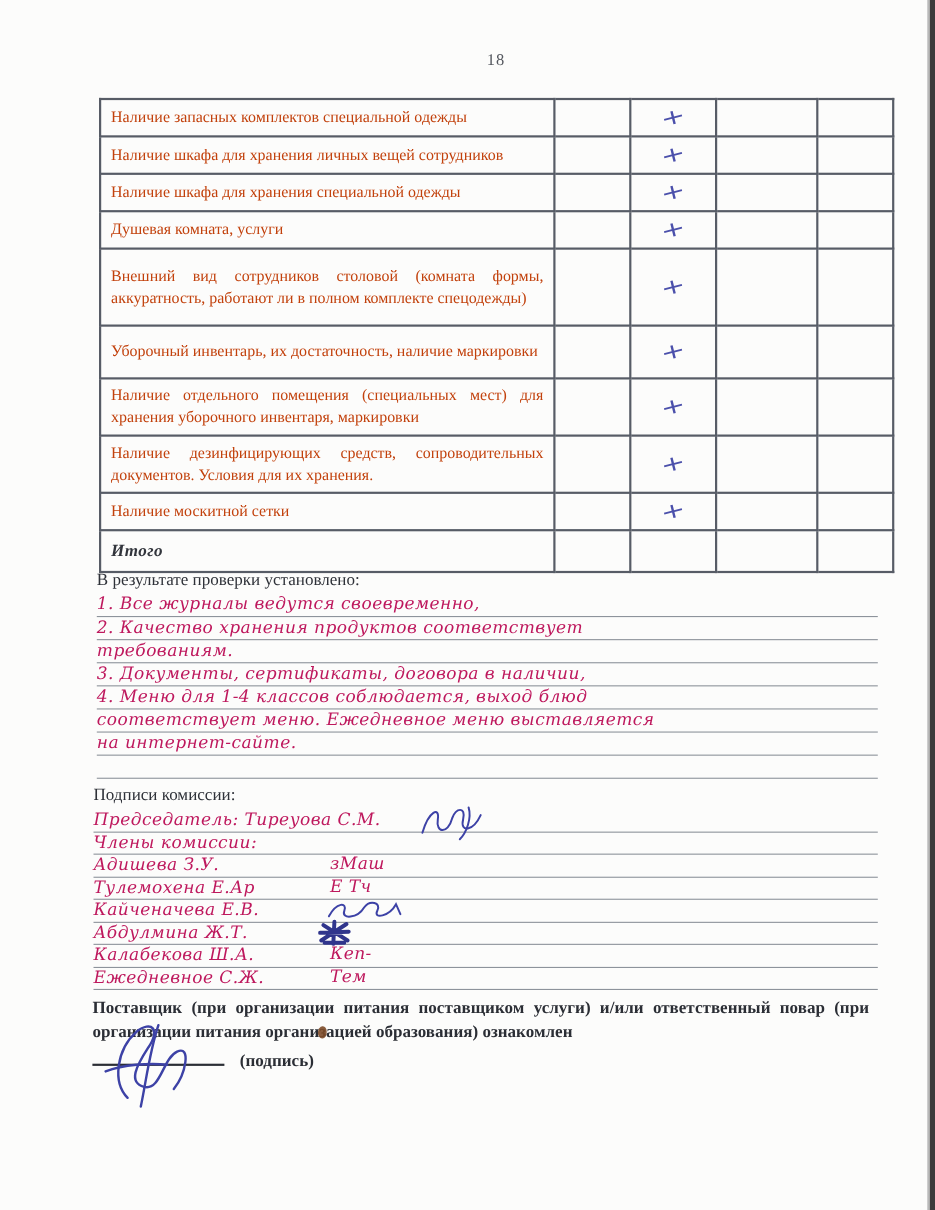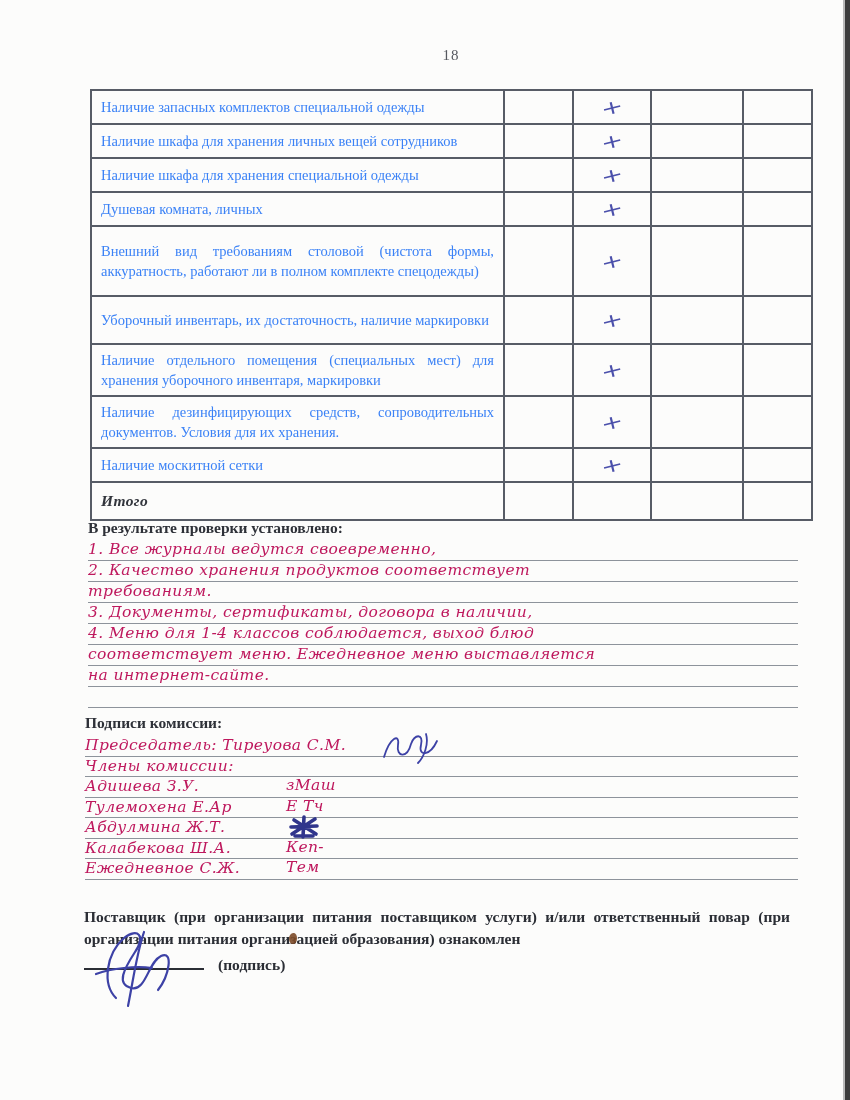--- a/index.html
+++ b/index.html
@@ -19,50 +19,50 @@
   }
 
   
   table.checklist {
     position:absolute; top:89px; left:90px; width:721px;
     border-collapse:collapse; table-layout:fixed;
   }
   table.checklist td { border:2px solid #575c66; vertical-align:middle; }
   td.c-label {
     padding:5px 9px; font-size:14.5px; line-height:20px;
-    color:#3b82f6; text-align:justify;
+    color:#c2410c; text-align:justify;
   }
   tr.r1 td, tr.r2 td, tr.r3 td, tr.r4 td, tr.r9 td { height:22px; }
   tr.r5 td { height:58px; }
   tr.r6 td, tr.r8 td { height:36px; }
   tr.r7 td { height:38px; }
   tr.r10 td { height:26px;font-style:italic; }
   tr.r10 td.c-label { font-weight:bold; font-size:15.5px; letter-spacing:.4px; color:#32353c; text-align:left; }
   td.c-mark { text-align:center; }
   .plus {
     display:inline-block; font-family:"DejaVu Sans", sans-serif;
     font-size:19px; color:#4b50ab;
     transform:rotate(-14deg) scaleX(1.4); transform-origin:center;
   }
 
   
   .hand {
     font-family:"DejaVu Serif", serif; font-style:italic;
     color:#be185d; font-size:15.5px; letter-spacing:.4px; white-space:nowrap;
   }
-  .sec-heading { font-weight:bold; font-size:15.5px; color:#2e3138; }
+  .sec-heading { font-weight:normal; font-size:15.5px; color:#2e3138; }
 
   .findings { position:absolute; left:88px; top:519px; width:710px; }
   .findings .sec-heading { margin-bottom:3px; }
   .hand-line { height:20px; border-bottom:1.3px solid #8d939b; overflow:visible; }
 
   .signatures { position:absolute; left:85px; top:714px; width:713px; }
   .signatures .sec-heading { margin-bottom:4px; }
   .sig-row { position:relative; height:19.5px; border-bottom:1.3px solid #8d939b; }
-  .sig-row .sig { position:absolute; left:201px; top:-1px;text-align:right; }
+  .sig-row .sig { position:absolute; left:215px; top:-1px;text-align:right; }
   .flourish { position:absolute; top:-5px; }
   .flourish path { fill:none; stroke:#3d42a6; stroke-width:1.8; stroke-linecap:round; }
   .flourish.f-chair { left:295px; }
   .flourish.f-member { left:212px; top:-2px; }
   .scribble { position:absolute; left:202px; top:-4px; }
   .scribble path { fill:none; stroke:#30358c; stroke-width:3.6; stroke-linecap:round; }
 
   
   .footer {
     position:absolute; left:84px; top:906px; width:706px;
@@ -109,28 +109,28 @@
         <td></td>
       </tr>
       <tr class="r3">
         <td class="c-label">Наличие шкафа для хранения специальной одежды</td>
         <td></td>
         <td class="c-mark"><span class="plus">+</span></td>
         <td></td>
         <td></td>
       </tr>
       <tr class="r4">
-        <td class="c-label">Душевая комната, личных</td>
+        <td class="c-label">Душевая комната, услуги</td>
         <td></td>
         <td class="c-mark"><span class="plus">+</span></td>
         <td></td>
         <td></td>
       </tr>
       <tr class="r5">
-        <td class="c-label">Внешний вид требованиям столовой (чистота формы, аккуратность, работают ли в полном комплекте спецодежды)</td>
+        <td class="c-label">Внешний вид сотрудников столовой (комната формы, аккуратность, работают ли в полном комплекте спецодежды)</td>
         <td></td>
         <td class="c-mark"><span class="plus">+</span></td>
         <td></td>
         <td></td>
       </tr>
       <tr class="r6">
         <td class="c-label">Уборочный инвентарь, их достаточность, наличие маркировки</td>
         <td></td>
         <td class="c-mark"><span class="plus">+</span></td>
         <td></td>
@@ -197,20 +197,26 @@
     <div class="sig-row">
       <span class="hand">Адишева З.У.</span>
       <span class="hand sig">зМаш</span>
     </div>
 
     <div class="sig-row">
       <span class="hand">Тулемохена Е.Ар</span>
       <span class="hand sig">Е Тч</span>
     </div>
 
+    <div class="sig-row">
+      <span class="hand">Кайченачева Е.В.</span>
+      <svg class="flourish f-member" width="70" height="24" viewBox="0 0 70 24">
+        <path d="M2,17 C9,4 19,4 16,12 C13,20 28,19 34,9 C39,2 50,4 46,12 C42,20 57,17 63,6 L67,15"></path>
+      </svg>
+    </div>
 
     <div class="sig-row">
       <span class="hand">Абдулмина Ж.Т.</span>
       <svg class="scribble" width="34" height="26" viewBox="0 0 34 26">
         <path d="M5,20 L28,5 M7,6 L29,20 M4,13 L30,12 M17,3 L16,23 M8,22 L26,22"></path>
       </svg>
     </div>
 
     <div class="sig-row">
       <span class="hand">Калабекова Ш.А.</span>

